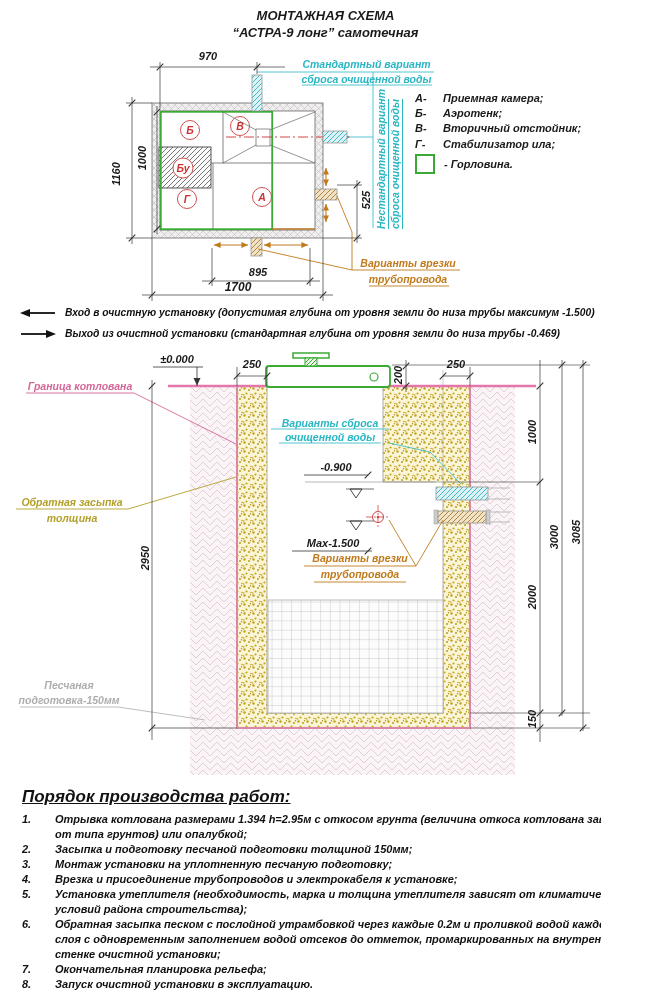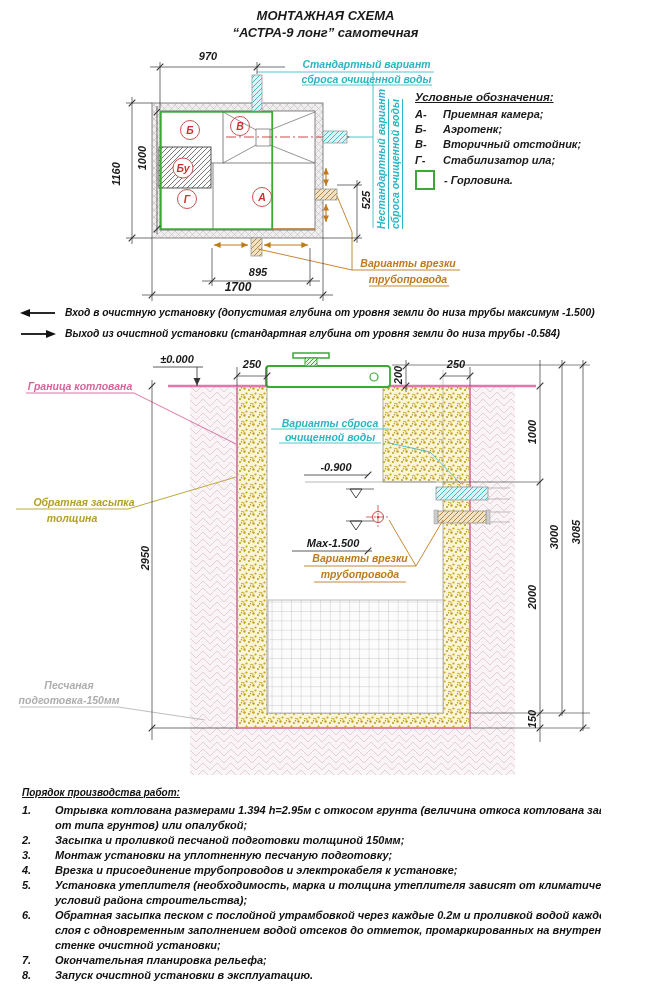--- a/index.html
+++ b/index.html
@@ -26,21 +26,21 @@
   .legend-key{width:28px;flex:none;}
   .legend-gorl{display:flex;align-items:center;margin-top:2px;}
   .gorl-square{width:16px;height:16px;border:2px solid #3aaa35;margin-right:9px;flex:none;}
   
   .note{position:absolute;left:20px;width:625px;display:flex;align-items:center;gap:9px;
         font:italic 700 10.3px "Liberation Sans",sans-serif;color:#111;}
   .note svg{flex:none;}
   
   .proc{position:absolute;left:22px;top:787px;width:620px;
         font:italic 700 11px "Liberation Sans",sans-serif;color:#111;}
-  .proc-title{font-size:10px;text-decoration:underline;margin-bottom:5px;}
+  .proc-title{font-size:17px;text-decoration:underline;margin-bottom:5px;}
   .proc-row{display:flex;line-height:15px;}
   .proc-num{width:33px;flex:none;}
   .proc-text{flex:1;}
   svg.scheme{position:absolute;left:0;top:0;}
 </style>
 </head>
 <body>
 
 <div id="page">
 
@@ -304,21 +304,20 @@
 <div class="lbl cyan" style="left:299px;top:73px;width:135px;">сброса очищенной воды</div>
 <div class="lbl cyan rot twoline ul-cyan" style="left:324px;top:150px;width:130px;">
   <div>Нестандартный вариант</div>
   <div>сброса очищенной воды</div>
 </div>
 
 <div class="lbl orange" style="left:352px;top:257px;width:112px;">Варианты врезки</div>
 <div class="lbl orange" style="left:352px;top:273px;width:112px;">трубопровода</div>
 
 <div class="legend">
-  <div class="legend-title">Условные обозначения:</div>
   <div class="legend-row">
         <span class="legend-key">А-</span>
         <span>Приемная камера;</span>
       </div>
   <div class="legend-row">
         <span class="legend-key">Б-</span>
         <span>Аэротенк;</span>
       </div>
   <div class="legend-row">
         <span class="legend-key">В-</span>
@@ -339,26 +338,26 @@
     <polygon points="0,5 10,1 10,9" fill="#111"></polygon>
         <rect x="9" y="4.1" width="26" height="1.8" fill="#111"></rect>
   </svg>
   <span>Вход в очистную установку (допустимая глубина от уровня земли до низа трубы максимум -1.500)</span>
 </div>
 <div class="note" style="top:328px;">
   <svg width="36" height="10">
     <polygon points="36,5 26,1 26,9" fill="#111"></polygon>
         <rect x="1" y="4.1" width="26" height="1.8" fill="#111"></rect>
   </svg>
-  <span>Выход из очистной установки (стандартная глубина от уровня земли до низа трубы -0.584)</span>
+  <span>Выход из очистной установки (стандартная глубина от уровня земли до низа трубы -0.469)</span>
 </div>
 
 <div class="lbl dim" style="left:152px;top:353px;width:50px;">±0.000</div>
 <div class="lbl pinkc" style="left:24px;top:380px;width:112px;">Граница котлована</div>
-<div class="lbl olive" style="left:16px;top:496px;width:112px;margin-left:12px;">Обратная засыпка</div>
+<div class="lbl olive" style="left:16px;top:496px;width:112px;">Обратная засыпка</div>
 <div class="lbl olive" style="left:16px;top:512px;width:112px;">толщина</div>
 <div class="lbl grayc" style="left:20px;top:679px;width:98px;">Песчаная</div>
 <div class="lbl grayc" style="left:10px;top:694px;width:118px;">подготовка-150мм</div>
 <div class="lbl cyan" style="left:273px;top:417px;width:114px;">Варианты сброса</div>
 <div class="lbl cyan" style="left:273px;top:431px;width:114px;">очищенной воды</div>
 <div class="lbl dim" style="left:306px;top:461px;width:60px;">-0.900</div>
 <div class="lbl dim" style="left:294px;top:537px;width:78px;">Мах-1.500</div>
 <div class="lbl orange" style="left:304px;top:552px;width:112px;">Варианты врезки</div>
 <div class="lbl orange" style="left:304px;top:568px;width:112px;">трубопровода</div>
 
@@ -373,21 +372,21 @@
 <div class="lbl dim rot" style="left:559px;top:526px;width:34px;">3085</div>
 
 <div class="proc">
   <div class="proc-title">Порядок производства работ:</div>
   <div class="proc-row">
         <span class="proc-num">1.</span>
         <span class="proc-text">Отрывка котлована размерами 1.394 h=2.95м с откосом грунта (величина откоса котлована зависит от типа грунтов) или опалубкой;</span>
       </div>
   <div class="proc-row">
         <span class="proc-num">2.</span>
-        <span class="proc-text">Засыпка и проливкой песчаной подготовки толщиной 150мм;</span>
+        <span class="proc-text">Засыпка и подготовку песчаной подготовки толщиной 150мм;</span>
       </div>
   <div class="proc-row">
         <span class="proc-num">3.</span>
         <span class="proc-text">Монтаж установки на уплотненную песчаную подготовку;</span>
       </div>
   <div class="proc-row">
         <span class="proc-num">4.</span>
         <span class="proc-text">Врезка и присоединение трубопроводов и электрокабеля к установке;</span>
       </div>
   <div class="proc-row">

